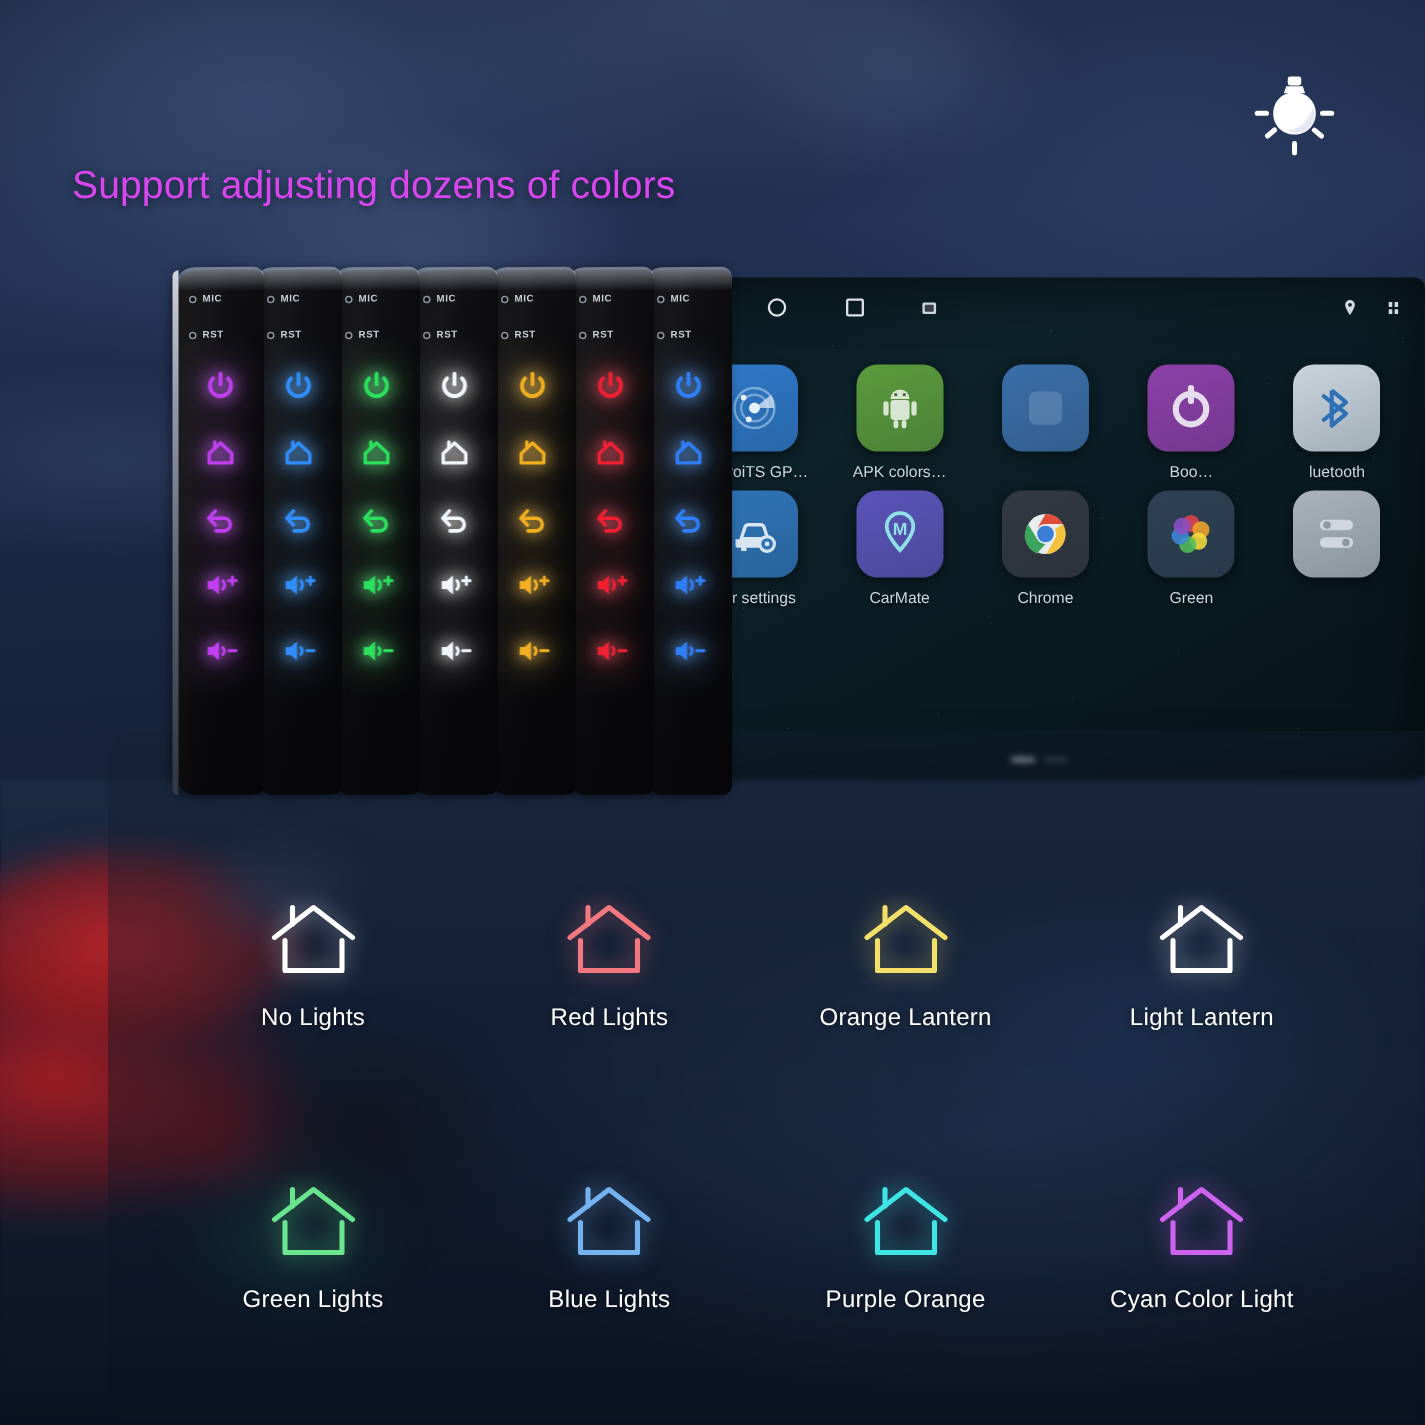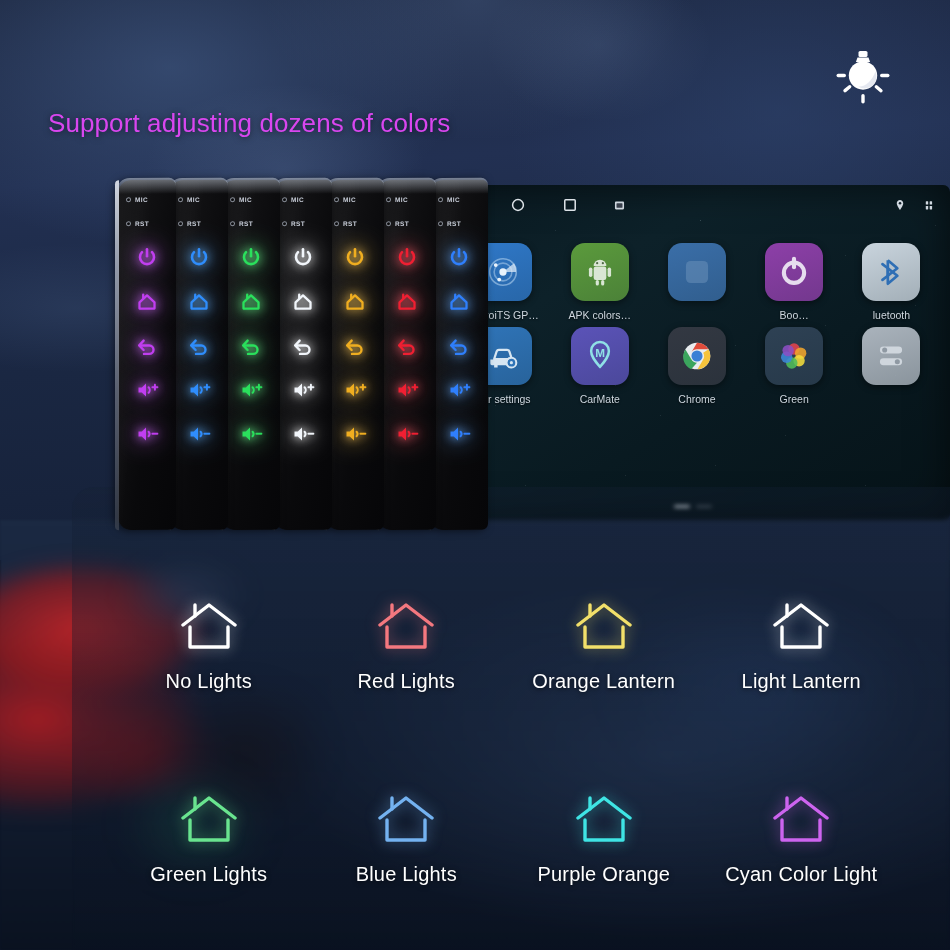--- a/index.html
+++ b/index.html
@@ -186,21 +186,21 @@
 
   .lantern-grid {
     position:absolute; left:110px; top:600px;
     width:790px;
     display:grid; grid-template-columns:repeat(4,1fr); row-gap:100px;
   }
   .lantern { display:flex; flex-direction:column; align-items:center; }
   .lantern .house { width:62px; height:52px; }
   .lantern .house svg { width:100%; height:100%; display:block; }
   .lantern .cap {
-    margin-top:18px; font-size:20px; color:#ffffff; white-space:nowrap;
+    margin-top:18px; font-size:16px; color:#ffffff; white-space:nowrap;
     text-shadow:0 1px 5px rgba(0,0,0,.65); letter-spacing:.2px;
   }
 </style>
 </head>
 <body>
 
 <div class="scene">
   <div class="sky"></div>
   <div class="sky-haze"></div>
   <div class="ground"></div>

